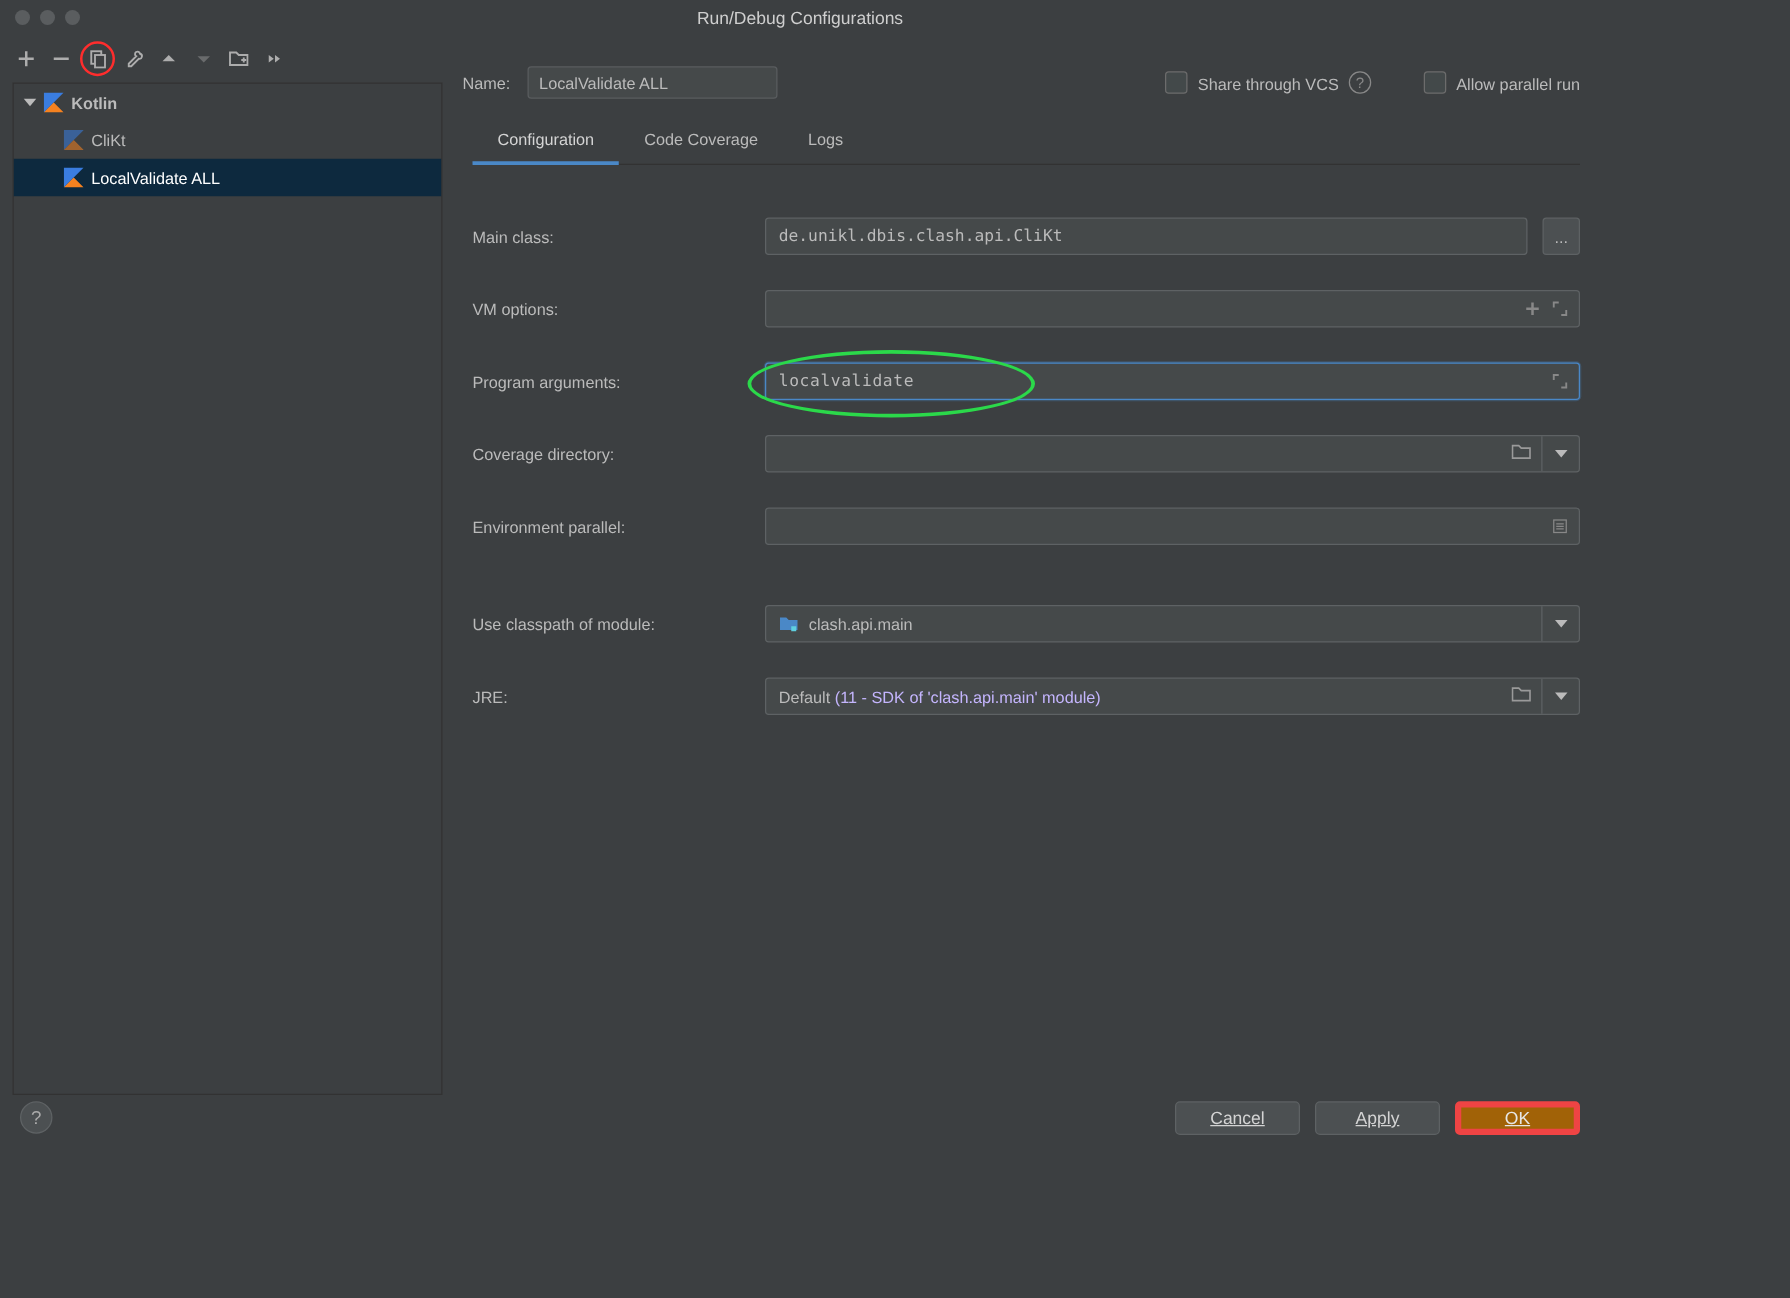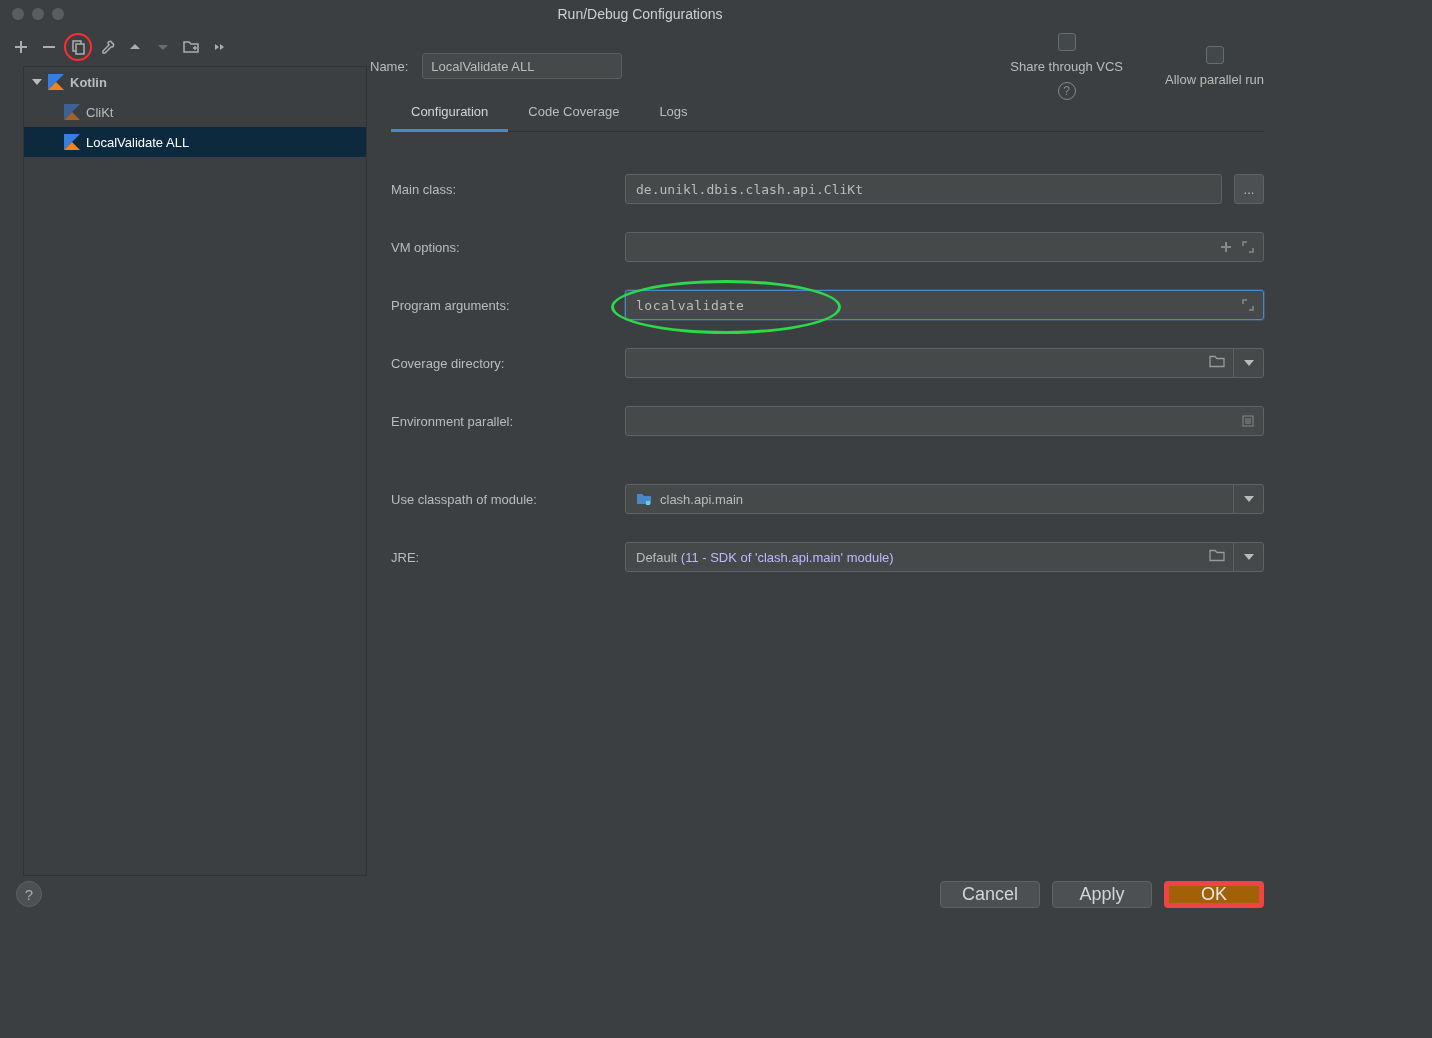--- a/index.html
+++ b/index.html
@@ -41,21 +41,21 @@
   .red-circle {
     border: 2px solid #ff2d2d;
     border-radius: 50%;
     width: 28px; height: 28px;
     display:flex; align-items:center; justify-content:center;
   }
   .body-row { display: flex; height: 810px; }
   .sidebar {
     width: 344px;
     border: 1px solid #323232;
-    margin-left: 23px;
+    margin-left: 10px;
     background: #3c3f41;
   }
   .tree-row {
     height: 30px; display: flex; align-items: center; gap: 6px;
     padding-left: 8px; color: #bbbbbb; cursor: pointer; font-size: 13px;
   }
   .tree-row.indent1 { padding-left: 40px; }
   .tree-row.selected { background: #0d293e; color: #ffffff; }
   .tree-row .disclosure { width: 0; height: 0; border-style: solid; }
   .disclosure.down { border-width: 6px 5px 0 5px; border-color: #bbbbbb transparent transparent transparent; }
@@ -65,21 +65,21 @@
     flex: 1;
     padding: 0 16px 0 24px;
     position: relative;
   }
   .name-label { color: #bbbbbb; font-size: 13px; }
   .name-input {
     width: 200px; height: 26px;
     background: #45494a; border: 1px solid #5a5d5f;
     color: #bbbbbb; padding: 0 8px; border-radius: 3px; font-size: 13px;
   }
-  .checkbox-group { display: flex; align-items: center; gap: 8px; color: #bbbbbb; font-size: 13px; flex-direction: column; }
+  .checkbox-group { display: flex; align-items: flex-end; gap: 8px; color: #bbbbbb; font-size: 13px; }
   .chk {
     width: 18px; height: 18px; border: 1px solid #6c6c6c; border-radius: 3px; background:#43494a;
   }
   .help-circle {
     width: 18px; height: 18px; border-radius: 50%; border:1px solid #888;
     display:flex; align-items:center; justify-content:center; font-size: 12px; color:#888;
   }
   .tabs {
     display: flex; gap: 0; margin-top: 28px;
     border-bottom: 1px solid #323232;
@@ -137,21 +137,21 @@
   }
   .help-big {
     width: 26px; height: 26px; border-radius:50%; background:#4c5052;
     border:1px solid #5e6264; display:flex; align-items:center; justify-content:center;
     color:#aaa; font-size:15px; cursor:pointer;
   }
   .footer-btns { margin-left:auto; display:flex; gap:12px; }
   .btn {
     min-width: 100px; height: 27px; border-radius:4px;
     display:flex; align-items:center; justify-content:center;
-    font-size:18px; cursor:pointer;
+    font-size:14px; cursor:pointer;text-decoration:underline;
   }
   .btn.secondary { background:#4c5052; border:1px solid #5e6264; color:#d4d4d4; }
   .btn.primary   { background:#a16207; border:5px solid #ef4444; color:#e6e6e6; }
   .spacer { flex:1; }
 </style>
 </head>
 <body>
 
 <div class="titlebar">
   <div class="traffic-lights">

